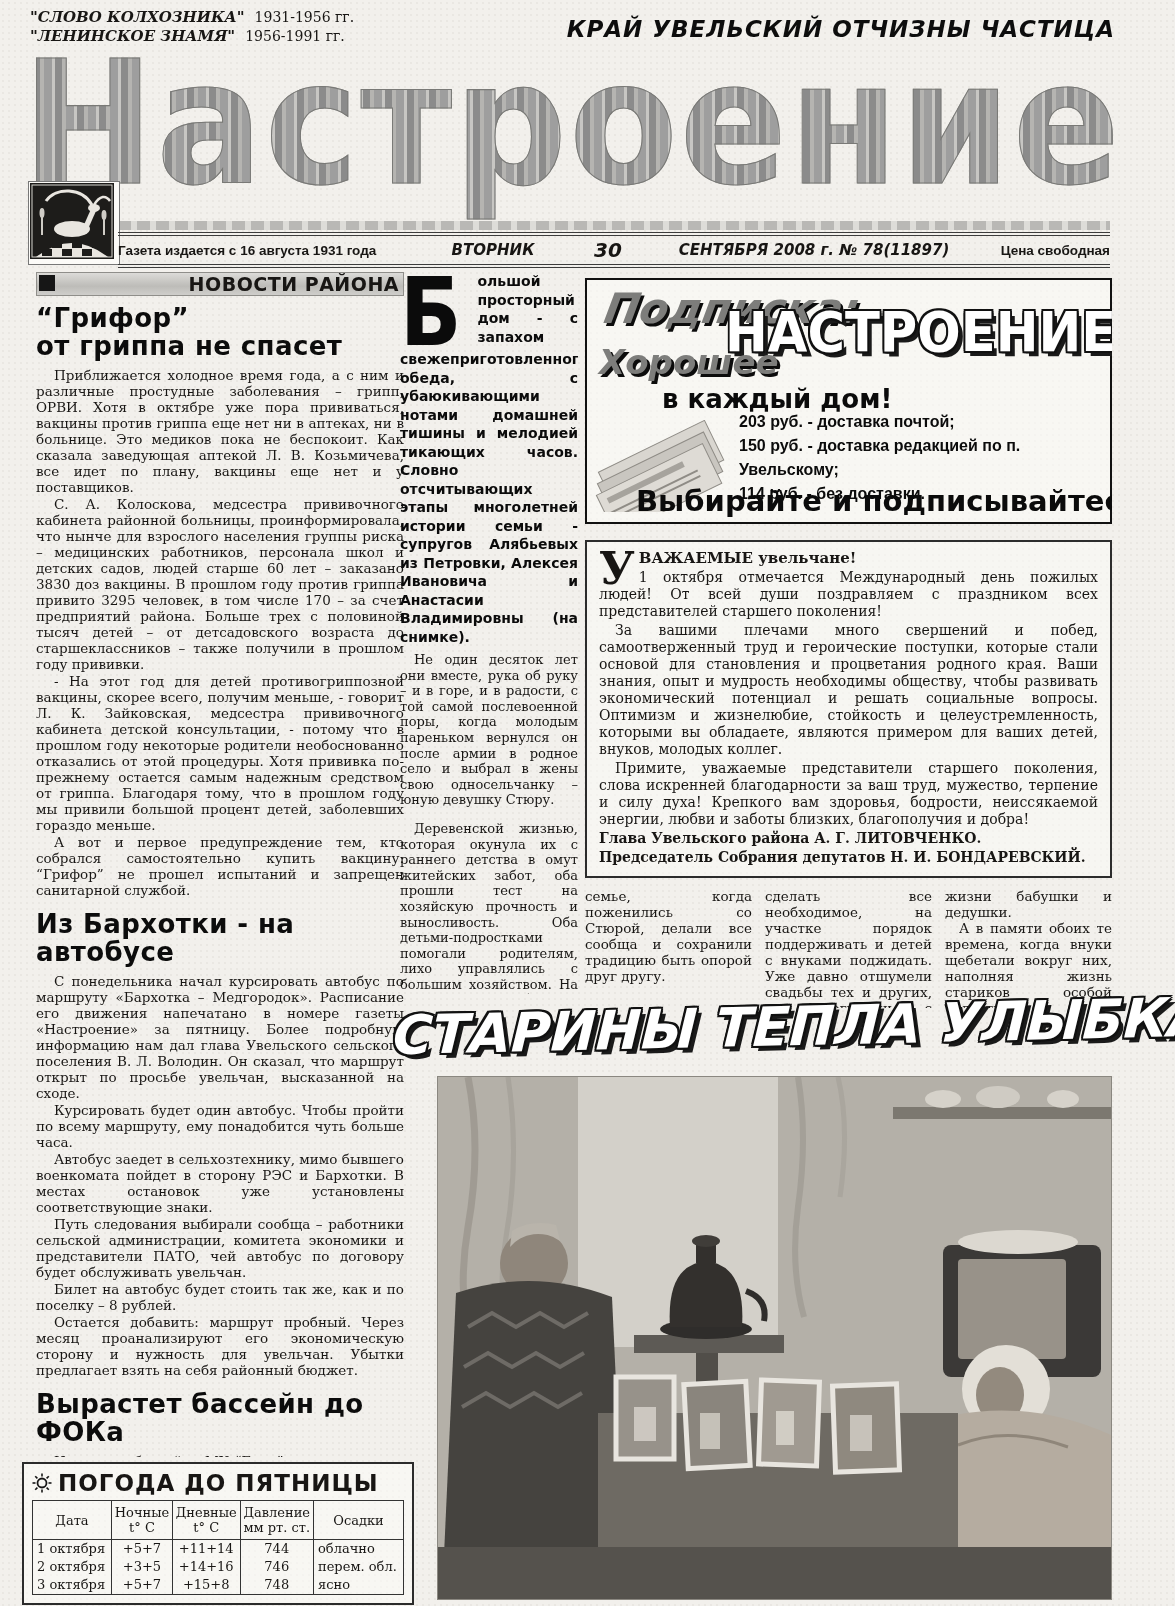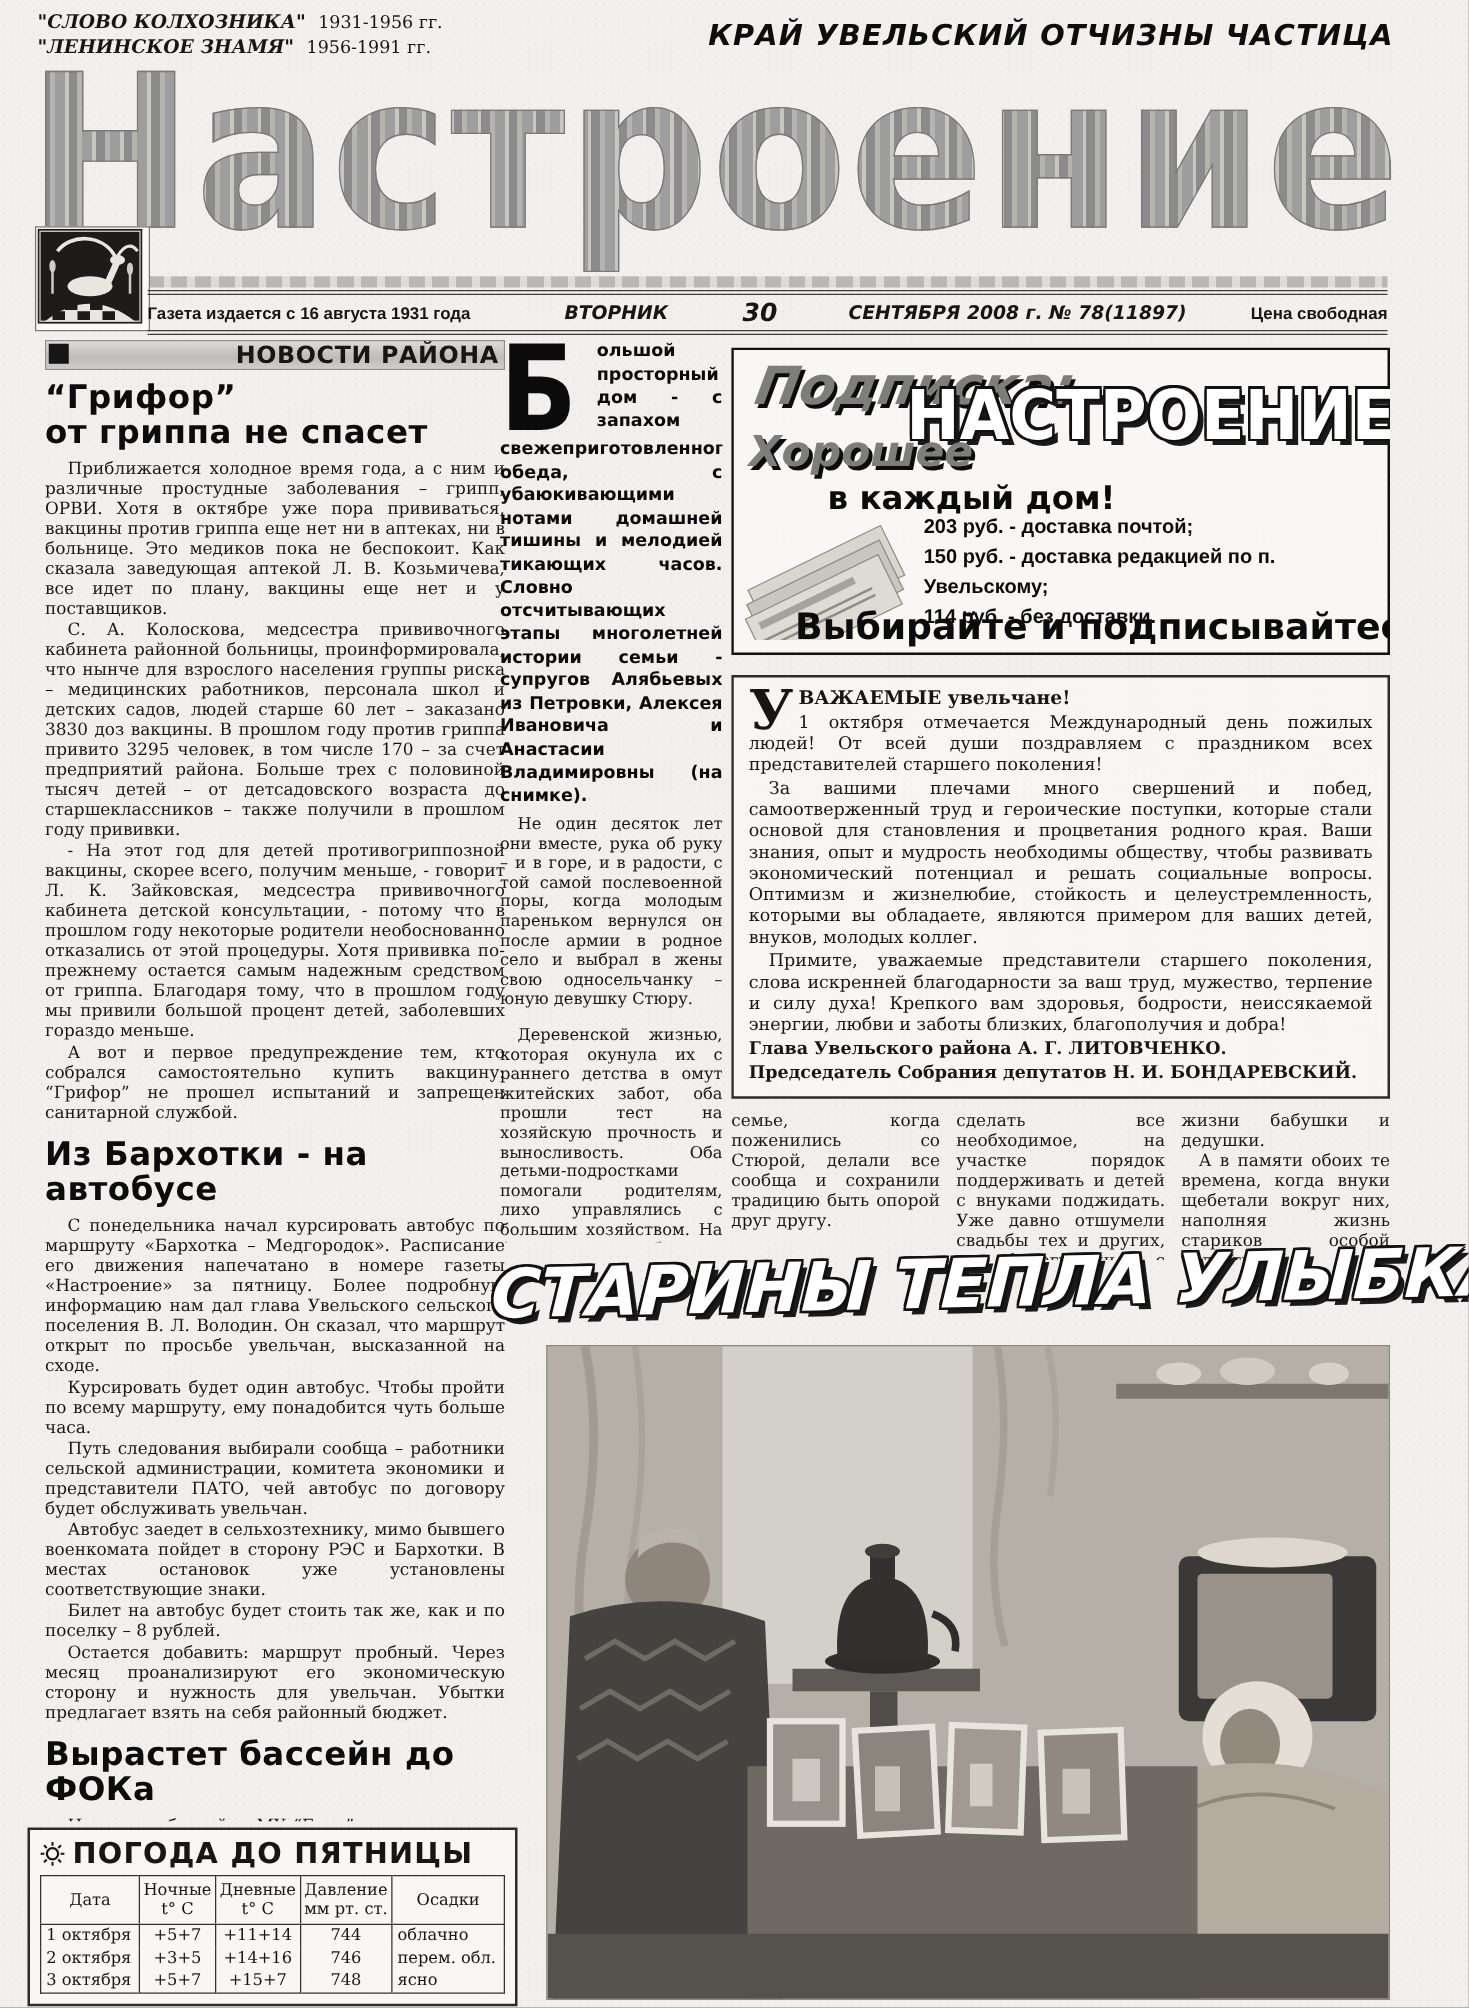--- a/index.html
+++ b/index.html
@@ -152,22 +152,22 @@
       <div>от гриппа не спасет</div>
     </div>
     <p class="body-p">Приближается холодное время года, а с ним и различные простудные заболевания – грипп, ОРВИ. Хотя в октябре уже пора прививаться, вакцины против гриппа еще нет ни в аптеках, ни в больнице. Это медиков пока не беспокоит. Как сказала заведующая аптекой Л. В. Козьмичева, все идет по плану, вакцины еще нет и у поставщиков.</p>
     <p class="body-p">С. А. Колоскова, медсестра прививочного кабинета районной больницы, проинформировала, что нынче для взрослого населения группы риска – медицинских работников, персонала школ и детских садов, людей старше 60 лет – заказано 3830 доз вакцины. В прошлом году против гриппа привито 3295 человек, в том числе 170 – за счет предприятий района. Больше трех с половиной тысяч детей – от детсадовского возраста до старшеклассников – также получили в прошлом году прививки.</p>
     <p class="body-p">- На этот год для детей противогриппозной вакцины, скорее всего, получим меньше, - говорит Л. К. Зайковская, медсестра прививочного кабинета детской консультации, - потому что в прошлом году некоторые родители необоснованно отказались от этой процедуры. Хотя прививка по-прежнему остается самым надежным средством от гриппа. Благодаря тому, что в прошлом году мы привили большой процент детей, заболевших гораздо меньше.</p>
     <p class="body-p">А вот и первое предупреждение тем, кто собрался самостоятельно купить вакцину: “Грифор” не прошел испытаний и запрещен санитарной службой.</p>
 
     <div class="a-title">Из Бархотки - на автобусе</div>
     <p class="body-p">С понедельника начал курсировать автобус по маршруту «Бархотка – Медгородок». Расписание его движения напечатано в номере газеты «Настроение» за пятницу. Более подробную информацию нам дал глава Увельского сельского поселения В. Л. Володин. Он сказал, что маршрут открыт по просьбе увельчан, высказанной на сходе.</p>
     <p class="body-p">Курсировать будет один автобус. Чтобы пройти по всему маршруту, ему понадобится чуть больше часа.</p>
+    <p class="body-p">Автобус заедет в сельхозтехнику, мимо бывшего военкомата пойдет в сторону РЭС и Бархотки. В местах остановок уже установлены соответствующие знаки.</p>
     <p class="body-p">Путь следования выбирали сообща – работники сельской администрации, комитета экономики и представители ПАТО, чей автобус по договору будет обслуживать увельчан.</p>
-    <p class="body-p">Автобус заедет в сельхозтехнику, мимо бывшего военкомата пойдет в сторону РЭС и Бархотки. В местах остановок уже установлены соответствующие знаки.</p>
     <p class="body-p">Билет на автобус будет стоить так же, как и по поселку – 8 рублей.</p>
     <p class="body-p">Остается добавить: маршрут пробный. Через месяц проанализируют его экономическую сторону и нужность для увельчан. Убытки предлагает взять на себя районный бюджет.</p>
 
     <div class="a-title">Вырастет бассейн до ФОКа</div>
     <p class="body-p">Из просто бассейна МУ “Бриз” готовится стать физкультурно-оздоровительным комплексом. Депутаты районного Собрания на своем последнем заседании выделили для этого деньги. В настоящее время работники “Ремстройсервиса” под руководством В. И. Чупахина выполняют противопожарные мероприятия: готовят здание к наружной покраске, заготавливают материал для эвакуационных лестниц, противопожарных дверей. В ФОКе будет установлена и автоматическая сигнализация на случай пожара.</p>
 
   </div>
 
   <div class="col-mid">
     <div class="lead">
@@ -327,21 +327,21 @@
         <tr>
           <td class="l">2 октября</td>
           <td>+3+5</td>
           <td>+14+16</td>
           <td>746</td>
           <td class="l">перем. обл.</td>
         </tr>
         <tr>
           <td class="l">3 октября</td>
           <td>+5+7</td>
-          <td>+15+7</td>
+          <td>+15+8</td>
           <td>748</td>
           <td class="l">ясно</td>
         </tr>
       </tbody>
     </table>
   </div>
 
 </div>
 
 </body></html>

